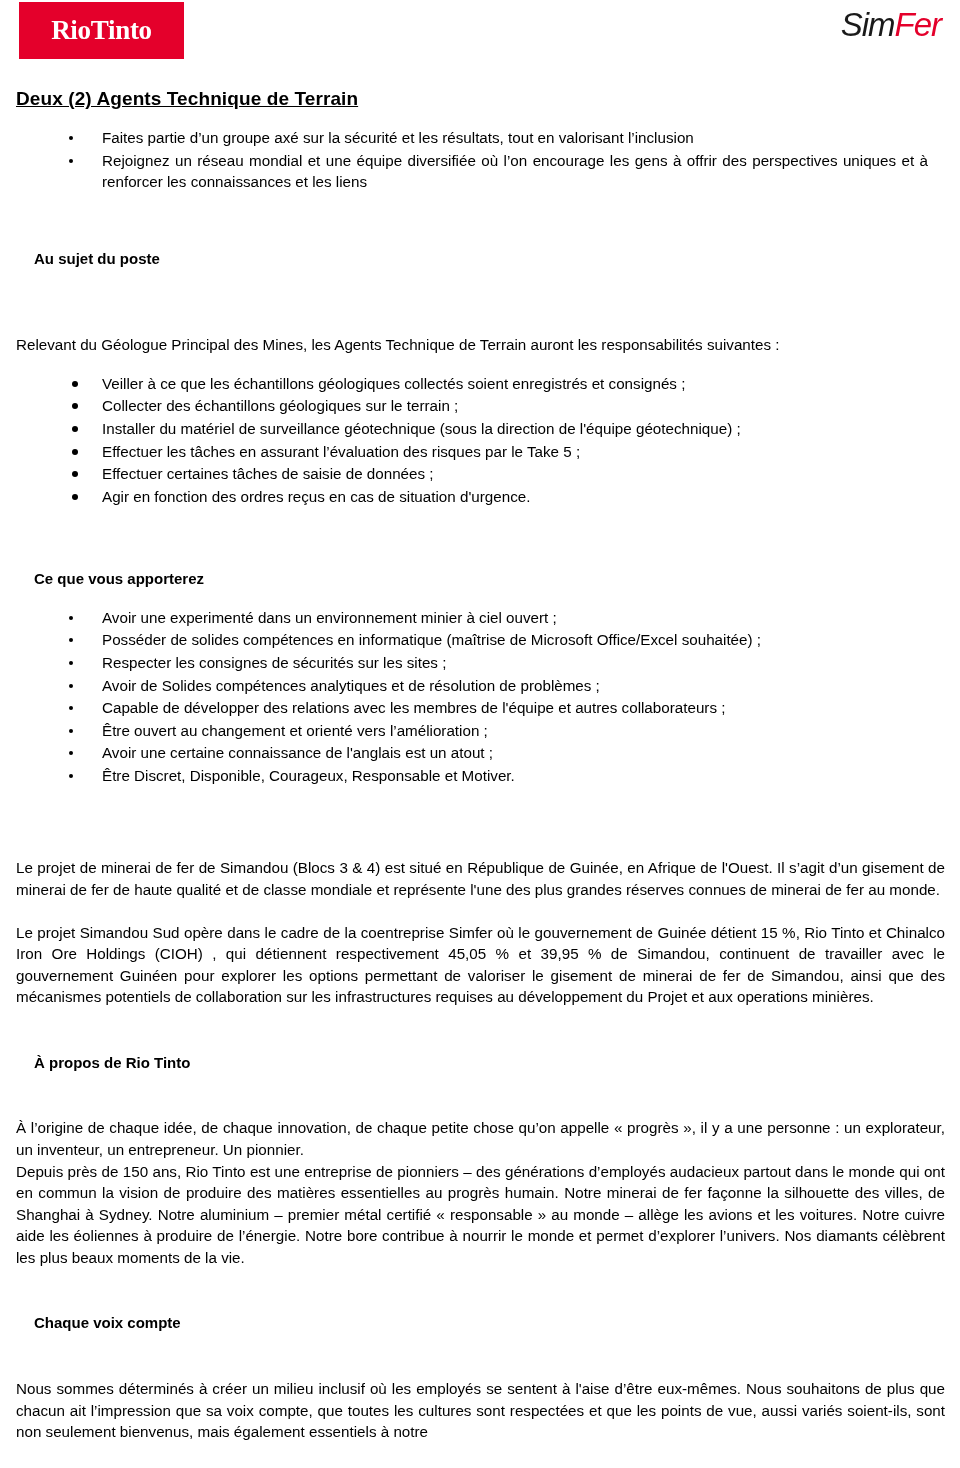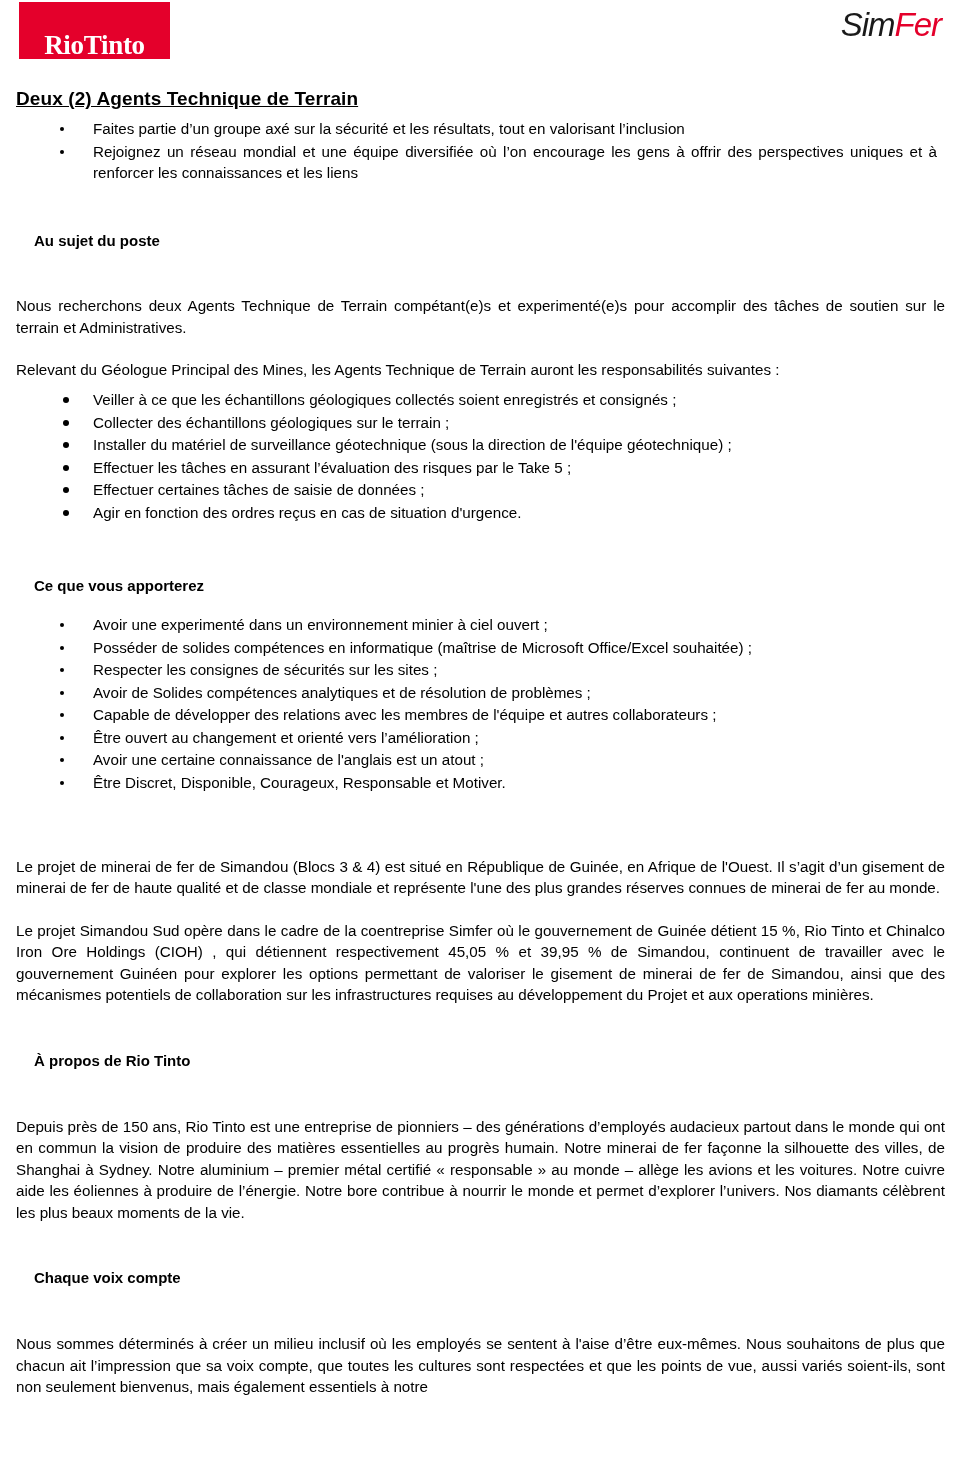--- a/index.html
+++ b/index.html
@@ -26,25 +26,25 @@
 
   
   .header {
     position: relative;
     height: 72px;
   }
   .logo-riotinto {
     position: absolute;
     left: 3px;
     top: 2px;
-    width: 151px;
+    width: 165px;
     height: 57px;
     background: #e4002b;
     display: flex;
-    align-items: flex-end;
+    align-items: center;
     justify-content: center;
   }
   .logo-riotinto-text {
     font-family: "Liberation Serif", "DejaVu Serif", serif;
     font-weight: bold;
     font-size: 27px;
     line-height: 1;
     color: #ffffff;
     letter-spacing: -0.3px;
     white-space: nowrap;
@@ -89,21 +89,21 @@
     text-align: justify;
     text-justify: inter-word;
   }
   p.para.left { text-align: left; }
   .spacer-md { height: 21px; }
   .spacer-lg { height: 27px; }
 
   
   ul.bullets {
     list-style: none;
-    margin: 8px;
+    margin: 17px;
     padding: 0;
   }
   ul.bullets > li {
     position: relative;
     font-size: 15.2px;
     line-height: 1.42;
     padding-left: 69px;
     margin: 0 0 1px 0;
     text-align: justify;
     text-justify: inter-word;
@@ -157,21 +157,20 @@
 
   <ul class="bullets dot intro-list">
     <li class="left">Faites partie d’un groupe axé sur la sécurité et les résultats, tout en valorisant l’inclusion</li>
     <li>Rejoignez un réseau mondial et une équipe diversifiée où l’on encourage les gens à offrir des perspectives uniques et à renforcer les connaissances et les liens</li>
   </ul>
 
   <div class="spacer-md"></div>
 
   <h2 class="section-heading">Au sujet du poste</h2>
   <div class="spacer-lg"></div>
-  <p class="para">Nous recherchons deux Agents Technique de Terrain compétant(e)s et experimenté(e)s pour accomplir des tâches de soutien sur le terrain et Administratives.</p>
   <div class="spacer-md"></div>
   <p class="para left">Relevant du Géologue Principal des Mines, les Agents Technique de Terrain auront les responsabilités suivantes :</p>
 
   <ul class="bullets round resp-list">
     <li class="left">Veiller à ce que les échantillons géologiques collectés soient enregistrés et consignés ;</li>
     <li class="left">Collecter des échantillons géologiques sur le terrain ;</li>
     <li class="left">Installer du matériel de surveillance géotechnique (sous la direction de l'équipe géotechnique) ;</li>
     <li class="left">Effectuer les tâches en assurant l’évaluation des risques par le Take 5 ;</li>
     <li class="left">Effectuer certaines tâches de saisie de données ;</li>
     <li class="left">Agir en fonction des ordres reçus en cas de situation d'urgence.</li>
@@ -196,20 +195,21 @@
 
   <div class="spacer-lg"></div>
   <p class="para">Le projet de minerai de fer de Simandou (Blocs 3 &amp; 4) est situé en République de Guinée, en Afrique de l'Ouest. Il s’agit d’un gisement de minerai de fer de haute  qualité et de classe mondiale et représente l'une des plus grandes réserves connues de minerai de fer au monde.</p>
   <div class="spacer-md"></div>
   <p class="para">Le projet Simandou Sud opère dans le cadre de la coentreprise Simfer où le gouvernement de Guinée détient 15 %, Rio Tinto et Chinalco Iron Ore Holdings (CIOH) , qui détiennent respectivement 45,05 % et 39,95 % de Simandou, continuent de travailler avec le gouvernement Guinéen pour explorer les options permettant de valoriser le gisement de minerai de fer de Simandou, ainsi que des mécanismes potentiels de collaboration sur les infrastructures requises au développement du Projet et aux operations minières.</p>
 
   <div class="spacer-lg"></div>
 
   <h2 class="section-heading">À propos de Rio Tinto</h2>
   <div class="spacer-lg"></div>
+  <p class="para">À l’origine de chaque idée, de chaque innovation, de chaque petite chose qu’on appelle « progrès », il y a une personne : un explorateur, un inventeur, un entrepreneur. Un pionnier.</p>
   <p class="para">Depuis près de 150 ans, Rio Tinto est une entreprise de pionniers – des générations d’employés audacieux partout dans le monde qui ont en commun la vision de produire des matières essentielles au progrès humain. Notre minerai de fer façonne la silhouette des villes, de Shanghai à Sydney. Notre aluminium – premier métal certifié « responsable » au monde – allège les avions et les voitures. Notre cuivre aide les éoliennes à produire de l’énergie. Notre bore contribue à nourrir le monde et permet d’explorer l’univers. Nos diamants célèbrent les plus beaux moments de la vie.</p>
 
   <div class="spacer-lg"></div>
 
   <h2 class="section-heading">Chaque voix compte</h2>
   <div class="spacer-lg"></div>
   <div class="clipped-tail">
     <p class="para">Nous sommes déterminés à créer un milieu inclusif où les employés se sentent à l'aise d’être eux-mêmes. Nous souhaitons de plus que chacun ait l’impression que sa voix compte, que toutes les cultures sont respectées et que les points de vue, aussi variés soient-ils, sont non seulement bienvenus, mais également essentiels à notre</p>
   </div>
 

